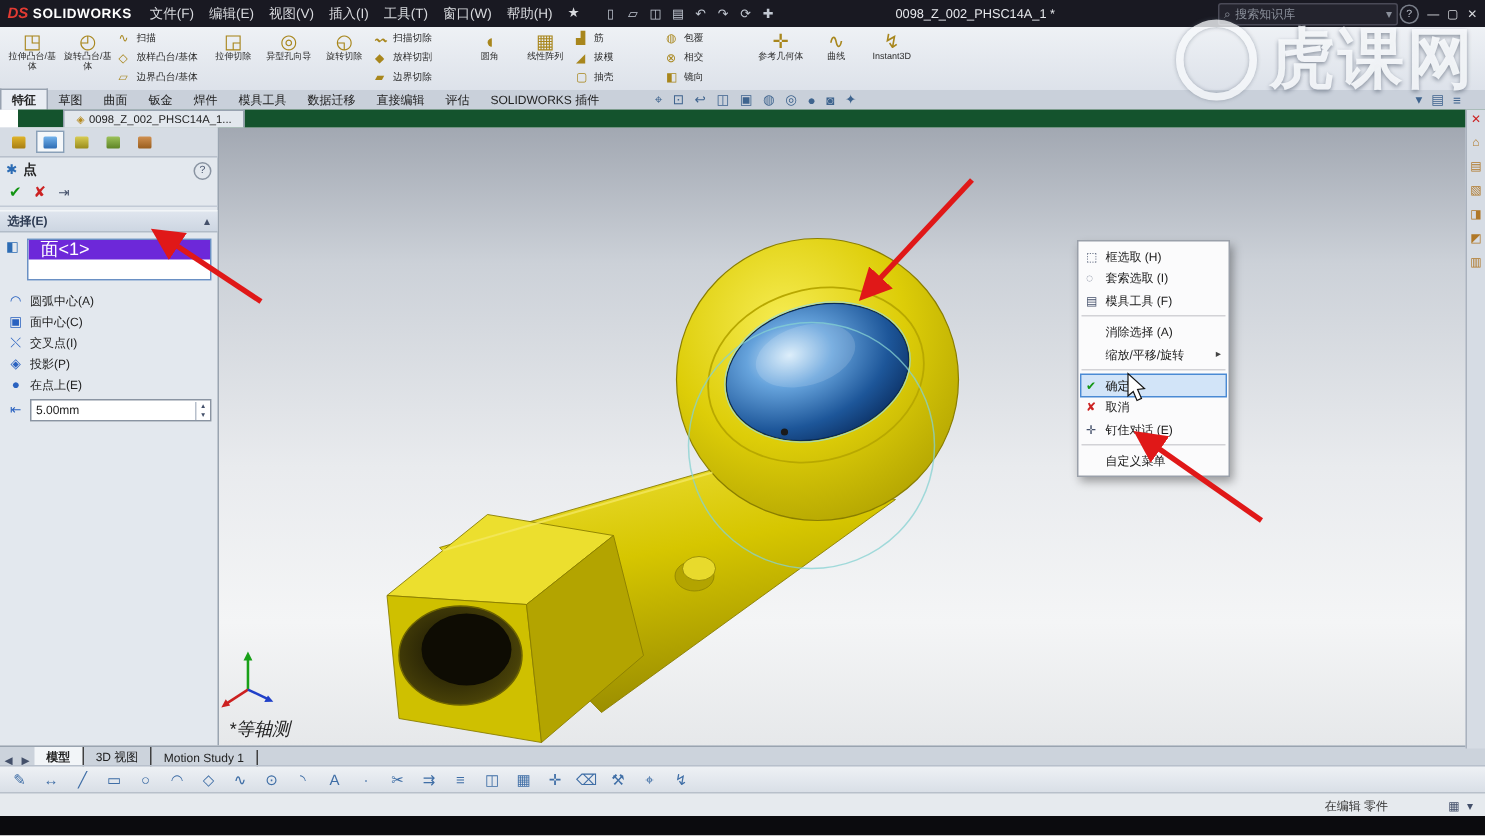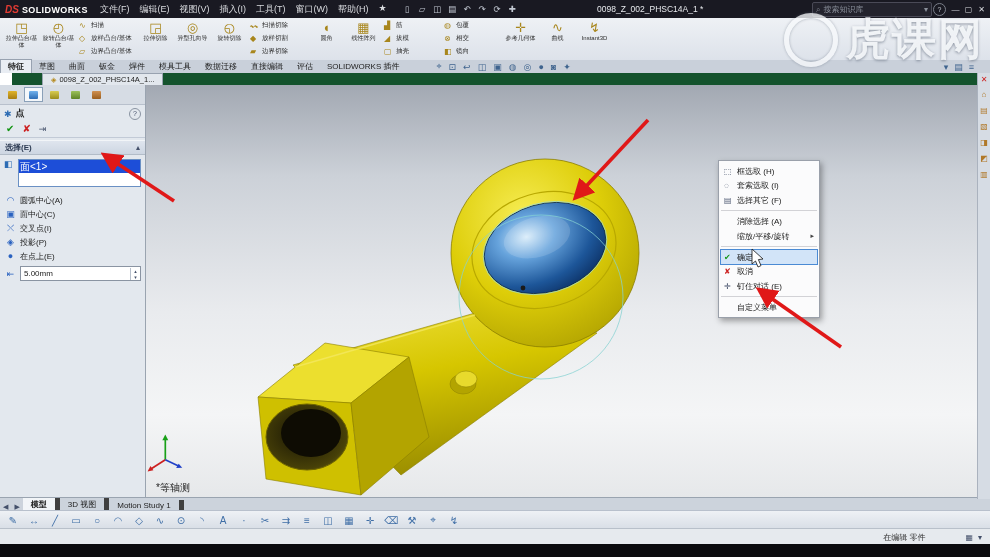--- a/index.html
+++ b/index.html
@@ -77,39 +77,39 @@
   .pm-ok{color:#129412;font-size:10px;font-weight:bold;}
   .pm-cancel{color:#cc2222;font-size:10px;font-weight:bold;}
   .pm-pin{color:#44506a;font-size:9px;}
   .pm-section-header{display:flex;align-items:center;margin-top:2px;background:linear-gradient(#dfe5ee,#cdd6e2);
                      border-top:1px solid #f2f5f8;border-bottom:1px solid #b2bcc8;padding:1px 5px;
                      font-weight:bold;color:#2c3a52;}
   .pm-collapse{margin-left:auto;color:#44506a;}
   .pm-sel-row{display:flex;gap:3px;padding:4px 4px 2px 4px;align-items:flex-start;}
   .pm-sel-icon{color:#2d6cb4;font-size:9px;width:11px;}
   .pm-listbox{flex:1;height:26px;background:#fff;border:1px solid #6a90c4;overflow:hidden;}
-  .pm-sel-item{height:13px;background:#1d4ed8;color:#fff;display:flex;align-items:center;padding:0 1px;font-size:10px;}
+  .pm-sel-item{height:13px;background:#6d28d9;color:#fff;display:flex;align-items:center;padding:0 8px;font-size:12px;}
   .pm-options{padding:4px 2px 0 2px;}
   .pm-option{display:flex;align-items:center;gap:4px;height:14px;padding-left:3px;}
   .pm-opt-glyph{color:#2a62c0;font-size:9px;width:11px;text-align:center;}
   .pm-opt-label{font-size:8px;color:#222;}
   .pm-distance-row{display:flex;align-items:center;gap:4px;padding:3px 4px 0 5px;}
   .pm-spin-box{flex:1;height:13px;background:#fff;border:1px solid #8a94a2;display:flex;align-items:center;
                padding-left:3px;font-size:8px;}
   .pm-spinners{margin-left:auto;display:flex;flex-direction:column;width:9px;border-left:1px solid #b8c0cc;}
   .pm-spinners i{font-style:normal;font-size:5px;line-height:6px;text-align:center;color:#44506a;}
 
   
   .viewport{position:absolute;left:145px;top:85px;width:833px;height:412px;
             background:linear-gradient(180deg,#a2a8b2 0%,#ccd1d8 22%,#e9ebee 55%,#f4f5f6 80%,#e6e8ea 100%);
             overflow:hidden;z-index:1;}
   .model-svg{position:absolute;left:0;top:0;width:833px;height:412px;}
   .triad{position:absolute;left:0px;bottom:22px;width:44px;height:44px;}
   .view-label{position:absolute;left:-12px;bottom:2px;width:80px;text-align:center;
-              font-size:10px;color:#222;}
+              font-size:12px;color:#222;font-style:italic;}
 
   
   .context-menu{position:absolute;left:718px;top:160px;width:96px;background:#fbfbfc;
                 border:1px solid #9aa0aa;box-shadow:2px 3px 6px rgba(0,0,0,.35);padding:3px 2px;z-index:20;}
   .cm-item{display:flex;align-items:center;height:14px;padding:0 3px;font-size:8px;color:#1a1a1a;cursor:default;}
   .cm-glyph{width:13px;font-size:8px;color:#44506a;}
   .cm-label{flex:1;white-space:nowrap;}
   .cm-arrow{visibility:hidden;font-size:7px;color:#444;}
   .cm-item.has-submenu .cm-arrow{visibility:visible;}
   .cm-item.active{background:#d2e4f8;outline:1px solid #4a8ad4;}
@@ -127,21 +127,21 @@
   .watermark{position:absolute;right:6px;top:10px;display:flex;align-items:center;gap:8px;z-index:35;opacity:.85;pointer-events:none;}
   .wm-ring{width:44px;height:44px;border:5px solid rgba(246,249,251,.92);border-radius:50%;
            box-shadow:0 0 3px rgba(90,100,115,.55), inset 0 0 3px rgba(90,100,115,.55);}
   .wm-text{font-size:44px;font-weight:bold;color:rgba(248,250,252,.95);letter-spacing:2px;
            text-shadow:0 1px 3px rgba(96,106,122,.8);}
 
   
   .bottom-tabs{position:absolute;left:0;top:497px;width:100%;height:13px;background:#ccd3dc;
                border-top:1px solid #9aa4b0;display:flex;align-items:flex-end;font-size:8px;z-index:6;}
   .bt-nav{padding:0 3px;color:#44506a;font-size:7px;}
-  .btab{padding:1px 8px;color:#222;border-right:5px solid #404040;cursor:default;text-align:center;}
+  .btab{padding:1px 8px;color:#222;border-right:1px solid #404040;cursor:default;text-align:center;}
   .btab.active{background:#f2f5f8;font-weight:bold;}
   .bottom-toolbar{position:absolute;left:0;top:510px;width:100%;height:18px;
                   background:linear-gradient(#eef1f5,#d8dee6);border-top:1px solid #b8c0cc;
                   display:flex;align-items:center;gap:7px;padding-left:6px;z-index:6;}
   .bt-icon{font-size:10px;color:#3f6ea6;width:14px;text-align:center;}
   .statusbar{position:absolute;left:0;top:528px;width:100%;height:16px;background:#e6eaee;
              border-top:1px solid #b8c0ca;display:flex;align-items:center;font-size:8px;color:#333;z-index:6;}
   .sb-mode{margin-left:auto;margin-right:40px;}
   .sb-icons{display:flex;gap:5px;margin-right:8px;color:#44506a;font-size:8px;}
   .blackbar{position:absolute;left:0;top:544px;width:100%;height:13px;background:#0b0b0e;z-index:6;}
@@ -465,21 +465,21 @@
     <span class="cm-label">框选取 (H)</span>
     <span class="cm-arrow">▸</span>
   </div>
     <div class="cm-item">
     <span class="cm-glyph">◌</span>
     <span class="cm-label">套索选取 (I)</span>
     <span class="cm-arrow">▸</span>
   </div>
     <div class="cm-item sep-after">
     <span class="cm-glyph">▤</span>
-    <span class="cm-label">选择其它 (F)</span>
+    <span class="cm-label">模具工具 (F)</span>
     <span class="cm-arrow">▸</span>
   </div>
     <div class="cm-item">
     <span class="cm-glyph"></span>
     <span class="cm-label">消除选择 (A)</span>
     <span class="cm-arrow">▸</span>
   </div>
     <div class="cm-item has-submenu sep-after">
     <span class="cm-glyph"></span>
     <span class="cm-label">缩放/平移/旋转</span>

